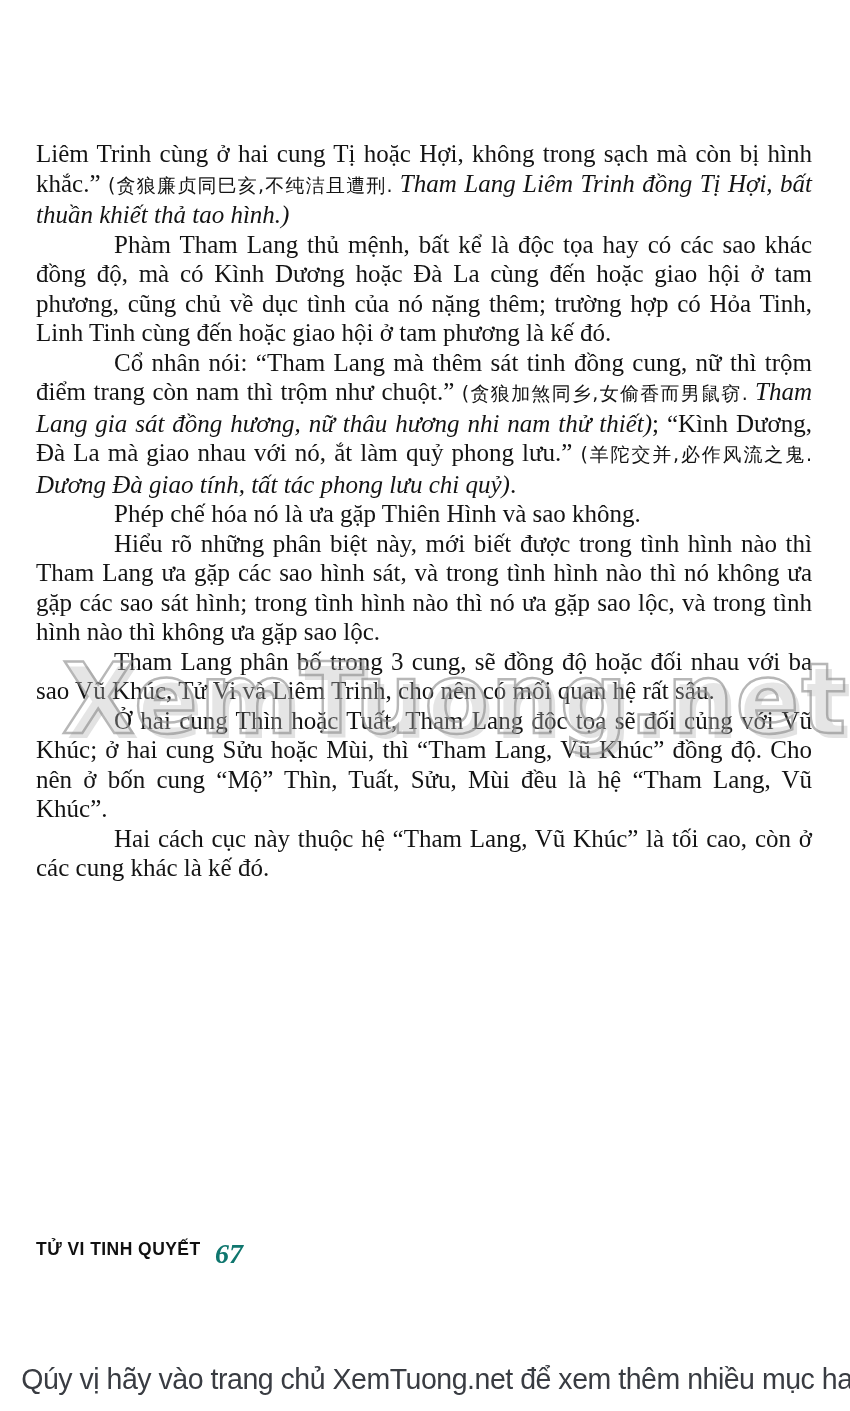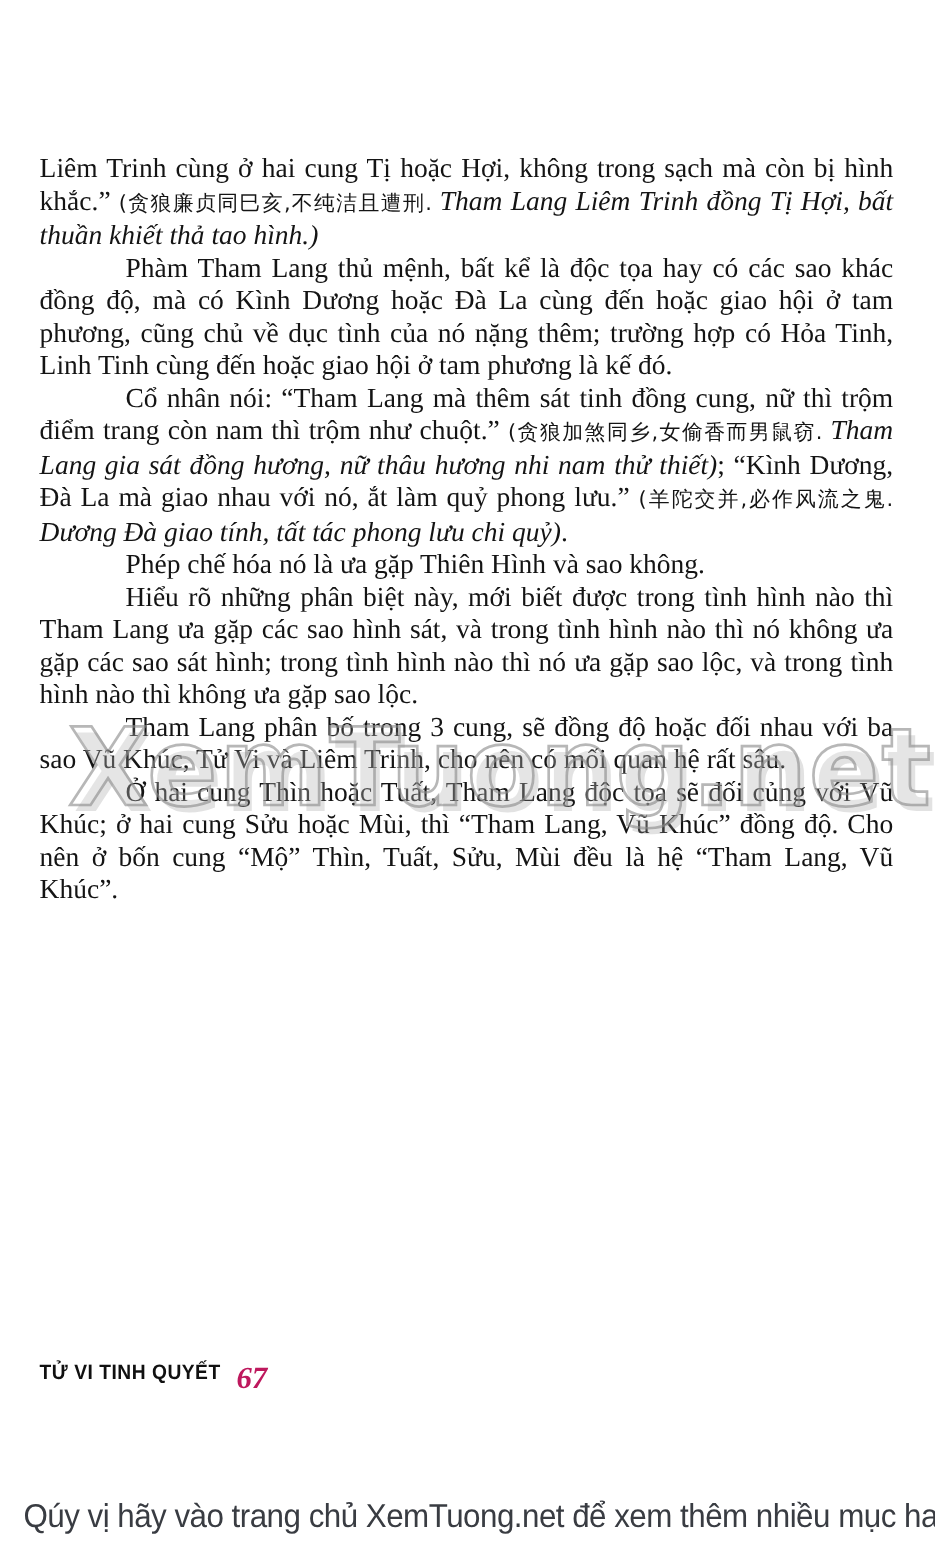--- a/index.html
+++ b/index.html
@@ -68,21 +68,21 @@
     letter-spacing: 0.5px;
     color: #101010;
     transform: scaleX(0.92);
     transform-origin: left center;
   }
   .page-number {
     font-family: "Liberation Serif", serif;
     font-weight: bold;
     font-style: italic;
     font-size: 28px;
-    color: #be185d;
+    color: #0f766e;
     margin-right: 96px;
   }
   .banner {
     position: absolute;
     left: 0;
     right: 0;
     top: 1362px;
     text-align: center;
     font-family: "Liberation Sans", sans-serif;
     font-size: 30px;
@@ -99,20 +99,21 @@
 <div class="page">
 
   <div class="body-text">
       <p class="para"><span class="seg-normal">Liêm Trinh cùng ở hai cung Tị hoặc Hợi, không trong sạch mà còn bị hình khắc.” </span><span class="seg-cjk">(贪狼廉贞同巳亥,不纯洁且遭刑. </span><span class="seg-italic">Tham Lang Liêm Trinh đồng Tị Hợi, bất thuần khiết thả tao hình.)</span></p>
       <p class="para indent"><span class="seg-normal">Phàm Tham Lang thủ mệnh, bất kể là độc tọa hay có các sao khác đồng độ, mà có Kình Dương hoặc Đà La cùng đến hoặc giao hội ở tam phương, cũng chủ về dục tình của nó nặng thêm; trường hợp có Hỏa Tinh, Linh Tinh cùng đến hoặc giao hội ở tam phương là kế đó.</span></p>
       <p class="para indent"><span class="seg-normal">Cổ nhân nói: “Tham Lang mà thêm sát tinh đồng cung, nữ thì trộm điểm trang còn nam thì trộm như chuột.” </span><span class="seg-cjk">(贪狼加煞同乡,女偷香而男鼠窃. </span><span class="seg-italic">Tham Lang gia sát đồng hương, nữ thâu hương nhi nam thử thiết)</span><span class="seg-normal">; “Kình Dương, Đà La mà giao nhau với nó, ắt làm quỷ phong lưu.” </span><span class="seg-cjk">(羊陀交并,必作风流之鬼. </span><span class="seg-italic">Dương Đà giao tính, tất tác phong lưu chi quỷ)</span><span class="seg-normal">.</span></p>
       <p class="para indent"><span class="seg-normal">Phép chế hóa nó là ưa gặp Thiên Hình và sao không.</span></p>
       <p class="para indent"><span class="seg-normal">Hiểu rõ những phân biệt này, mới biết được trong tình hình nào thì Tham Lang ưa gặp các sao hình sát, và trong tình hình nào thì nó không ưa gặp các sao sát hình; trong tình hình nào thì nó ưa gặp sao lộc, và trong tình hình nào thì không ưa gặp sao lộc.</span></p>
       <p class="para indent"><span class="seg-normal">Tham Lang phân bố trong 3 cung, sẽ đồng độ hoặc đối nhau với ba sao Vũ Khúc, Tử Vi và Liêm Trinh, cho nên có mối quan hệ rất sâu.</span></p>
       <p class="para indent"><span class="seg-normal">Ở hai cung Thìn hoặc Tuất, Tham Lang độc tọa sẽ đối củng với Vũ Khúc; ở hai cung Sửu hoặc Mùi, thì “Tham Lang, Vũ Khúc” đồng độ. Cho nên ở bốn cung “Mộ” Thìn, Tuất, Sửu, Mùi đều là hệ “Tham Lang, Vũ Khúc”.</span></p>
+      <p class="para indent"><span class="seg-normal">Hai cách cục này thuộc hệ “Tham Lang, Vũ Khúc” là tối cao, còn ở các cung khác là kế đó.</span></p>
     </div>
 
   <div class="watermark">XemTuong.net</div>
 
   <div class="footer-row">
     <span class="running-title">TỬ VI TINH QUYẾT</span>
     <span class="page-number">67</span>
   </div>
 
   <div class="banner">Qúy vị hãy vào trang chủ XemTuong.net để xem thêm nhiều mục hay khác</div>

